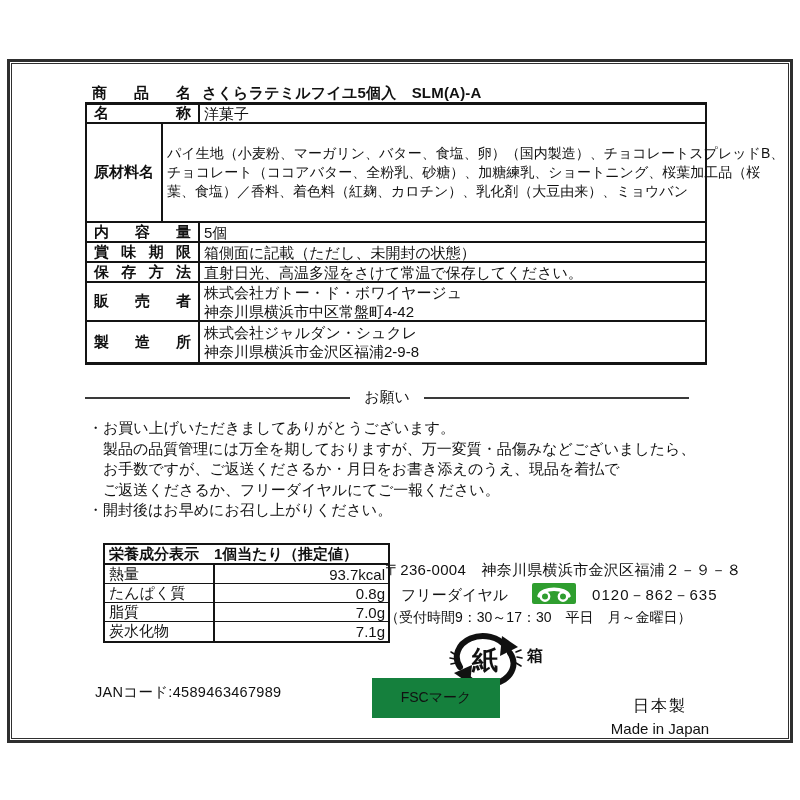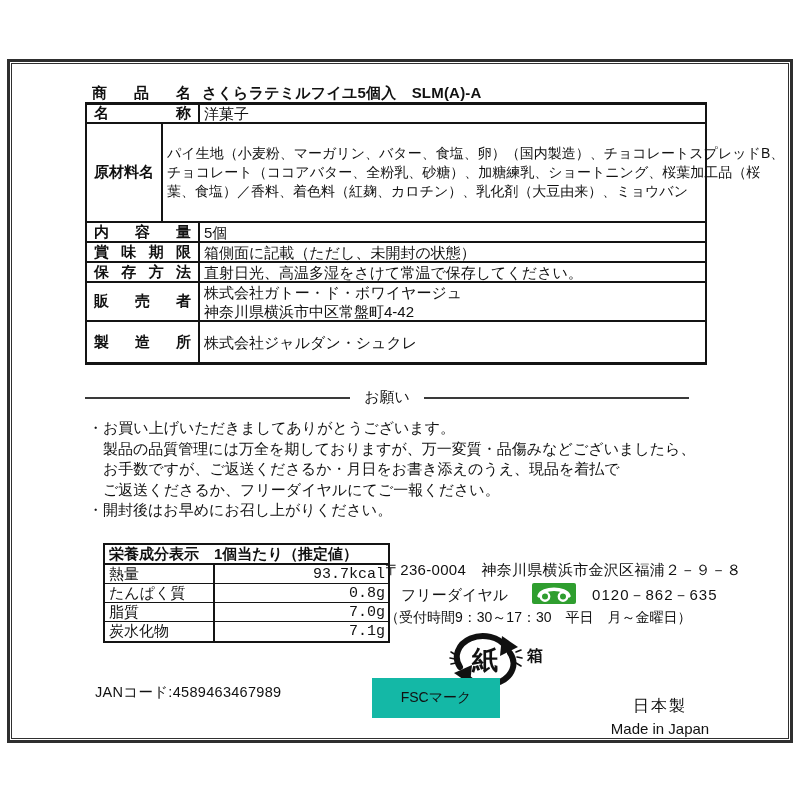--- a/index.html
+++ b/index.html
@@ -30,21 +30,21 @@
   
   .notice-head { left:85px; top:388px; width:604px; display:flex; align-items:center; }
   .notice-head .hline { flex:1; height:2px; background:#3a3a3a; }
   .notice-head .htext { margin:0 14px; font-size:15px; white-space:nowrap; }
   .notice-body { left:88px; top:418px; width:620px; font-size:15px; line-height:20.5px; }
   .notice-body div { white-space:nowrap; }
 
   
   .nutri { left:103px; top:543px; width:287px; border:2px solid #141414; font-size:15px; }
   .nutri-head { height:20px; border-bottom:2px solid #141414; font-weight:bold; padding:0 4px; display:flex; align-items:center; white-space:nowrap; }
-  .nutri-row { display:flex; height:19px; border-bottom:1px solid #141414;font-family:Liberation Mono, monospace; }
+  .nutri-row { display:flex; height:19px; border-bottom:1px solid #141414; }
   .nutri-row:last-child { border-bottom:none; }
   .nutri-row .nl { width:110px; border-right:2px solid #141414; padding:0 4px; display:flex; align-items:center; }
   .nutri-row .nv { flex:1; display:flex; align-items:center; justify-content:flex-end; padding-right:3px; }
 
   
   .contact { left:385px; top:561px; width:335px; font-size:15px; }
   .contact .addr { white-space:nowrap; letter-spacing:0.3px; }
   .dial-row { display:flex; align-items:center; margin-top:4px; height:22px; }
   .dial-label { padding-left:16px; }
   .dial-icon { margin-left:24px; }
@@ -143,20 +143,21 @@
       </div>
     </div>
     <div class="spec-row r-factory">
       <div class="cell-label">
           <span>製</span>
           <span>造</span>
           <span>所</span>
         </div>
       <div class="cell-value">
         <div class="vline">株式会社ジャルダン・シュクレ</div>
+        <div class="vline">神奈川県横浜市金沢区福浦2-9-8</div>
       </div>
     </div>
   </div>
 </div>
 
 <div class="abs notice-head">
   <div class="hline"></div>
   <div class="htext">お願い</div>
   <div class="hline"></div>
 </div>
@@ -219,20 +220,20 @@
         <line x1="3" y1="38" x2="8" y2="37"></line>
       <line x1="68" y1="37" x2="73" y2="40"></line>
         <line x1="69" y1="31" x2="74" y2="32"></line>
         <line x1="68" y1="26" x2="73" y2="24"></line>
     </g>
     <text x="37" y="43" text-anchor="middle" font-size="26" font-weight="bold" font-family="'Liberation Sans','DejaVu Sans',sans-serif" fill="#111">紙</text>
   </svg>
 </div>
 <div class="abs paper-label">箱</div>
 
-<div class="abs fsc-box" style="background:#14b8a6;">FSCマーク</div>
+<div class="abs fsc-box" style="background:#15803d;">FSCマーク</div>
 
 <div class="abs origin">
   <div class="ja">日本製</div>
   <div class="en">Made in Japan</div>
 </div>
 
 <div class="abs jan">JANコード:4589463467989</div>
 
 </body></html>

